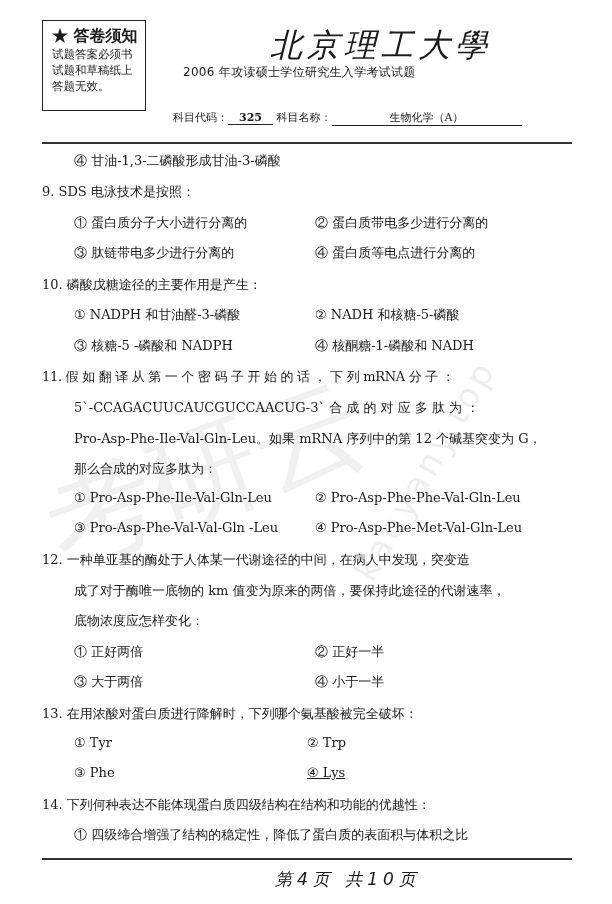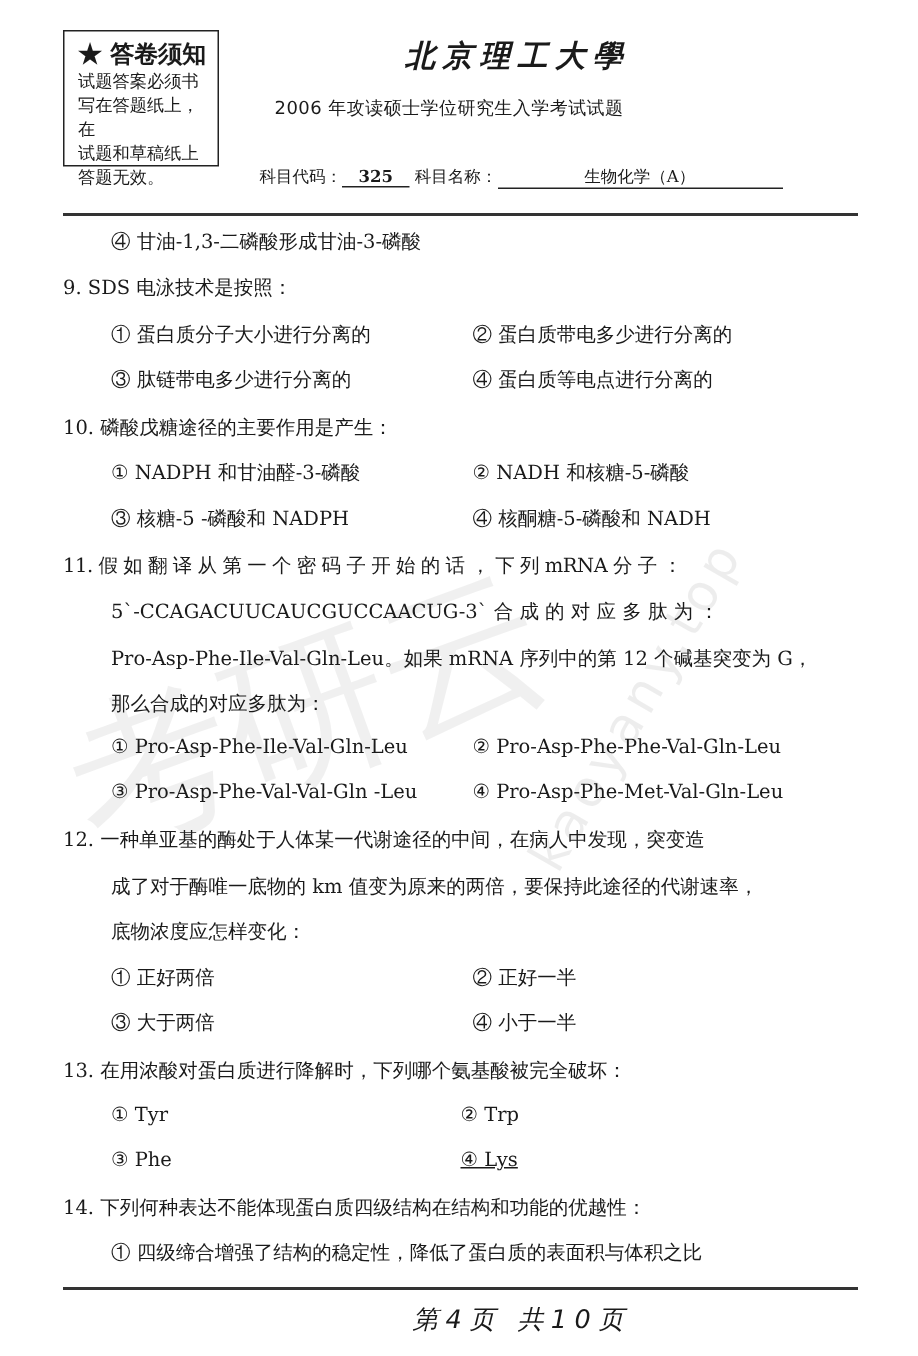--- a/index.html
+++ b/index.html
@@ -8,21 +8,21 @@
     font-family: "DejaVu Serif", "Liberation Serif", serif; color:#1a1a1a;
   }
   .abs { position:absolute; white-space:nowrap; }
   .notice-box {
     position:absolute; left:42px; top:20px; width:104px; height:91px;
     border:1.5px solid #222; box-sizing:border-box; padding:6px 6px 0 9px;
     font-size:11.5px; line-height:16px;
   }
   .notice-title { font-size:16px; font-weight:bold; line-height:18px; margin-bottom:1px; }
   .uni-name {
-    position:absolute; left:270px; top:24px; font-size:20px; font-weight:bold;
+    position:absolute; left:270px; top:24px; font-size:32px; font-weight:normal;
     letter-spacing:5px; font-style:italic;
   }
   .exam-title {
     position:absolute; left:183px; top:64px; font-size:12px;
     font-family: "DejaVu Sans", "Liberation Sans", sans-serif; letter-spacing:0.3px;
   }
   .subject-line { position:absolute; left:173px; top:110px; font-size:11px; }
   .subject-line .u { display:inline-block; border-bottom:1.5px solid #222; text-align:center; }
   .code-val { width:45px; font-weight:bold; }
   .name-val { width:190px; }
@@ -43,21 +43,20 @@
 </style>
 </head>
 <body>
 
 <div class="wm2">考研云</div>
 <div class="wm1">kaoyany.top</div>
 
 <div class="notice-box">
   <div class="notice-title">★ 答卷须知</div>
   <div>试题答案必须书</div>
-  <div>写在答题纸上，在</div>
   <div>试题和草稿纸上</div>
   <div>答题无效。</div>
 </div>
 
 <div class="uni-name">北京理工大學</div>
 <div class="exam-title">2006 年攻读硕士学位研究生入学考试试题</div>
 <div class="subject-line">
   <span>科目代码：</span><span class="u code-val">325</span>
   <span>科目名称：</span><span class="u name-val">生物化学（A）</span>
 </div>
@@ -68,21 +67,21 @@
 <div class="abs q" style="left:42px; top:183px;">9.  SDS 电泳技术是按照：</div>
 <div class="abs q" style="left:74px; top:214px;">① 蛋白质分子大小进行分离的</div>
 <div class="abs q" style="left:315px; top:214px;">② 蛋白质带电多少进行分离的</div>
 <div class="abs q" style="left:74px; top:244px;">③ 肽链带电多少进行分离的</div>
 <div class="abs q" style="left:315px; top:244px;">④ 蛋白质等电点进行分离的</div>
 
 <div class="abs q" style="left:42px; top:276px;">10. 磷酸戊糖途径的主要作用是产生：</div>
 <div class="abs q" style="left:74px; top:306px;">① NADPH 和甘油醛-3-磷酸</div>
 <div class="abs q" style="left:315px; top:306px;">② NADH 和核糖-5-磷酸</div>
 <div class="abs q" style="left:74px; top:337px;">③ 核糖-5 -磷酸和 NADPH</div>
-<div class="abs q" style="left:315px; top:337px;">④ 核酮糖-5-磷酸和 NADH</div>
+<div class="abs q" style="left:315px; top:337px;">④ 核酮糖-1-磷酸和 NADH</div>
 
 <div class="abs q" style="left:42px; top:368px; letter-spacing:-0.3px;">11.  假 如 翻 译 从 第 一 个 密 码 子 开 始 的 话 ， 下 列  mRNA  分 子 ：</div>
 <div class="abs q" style="left:74px; top:399px;">5`-CCAGACUUCAUCGUCCAACUG-3`   合 成 的 对 应 多 肽 为 ：</div>
 <div class="abs q" style="left:74px; top:430px;">Pro-Asp-Phe-Ile-Val-Gln-Leu。如果 mRNA 序列中的第 12 个碱基突变为 G，</div>
 <div class="abs q" style="left:74px; top:460px;">那么合成的对应多肽为：</div>
 <div class="abs q" style="left:74px; top:490px;">① Pro-Asp-Phe-Ile-Val-Gln-Leu</div>
 <div class="abs q" style="left:315px; top:490px;">② Pro-Asp-Phe-Phe-Val-Gln-Leu</div>
 <div class="abs q" style="left:74px; top:520px;">③ Pro-Asp-Phe-Val-Val-Gln -Leu</div>
 <div class="abs q" style="left:315px; top:520px;">④ Pro-Asp-Phe-Met-Val-Gln-Leu</div>
 

